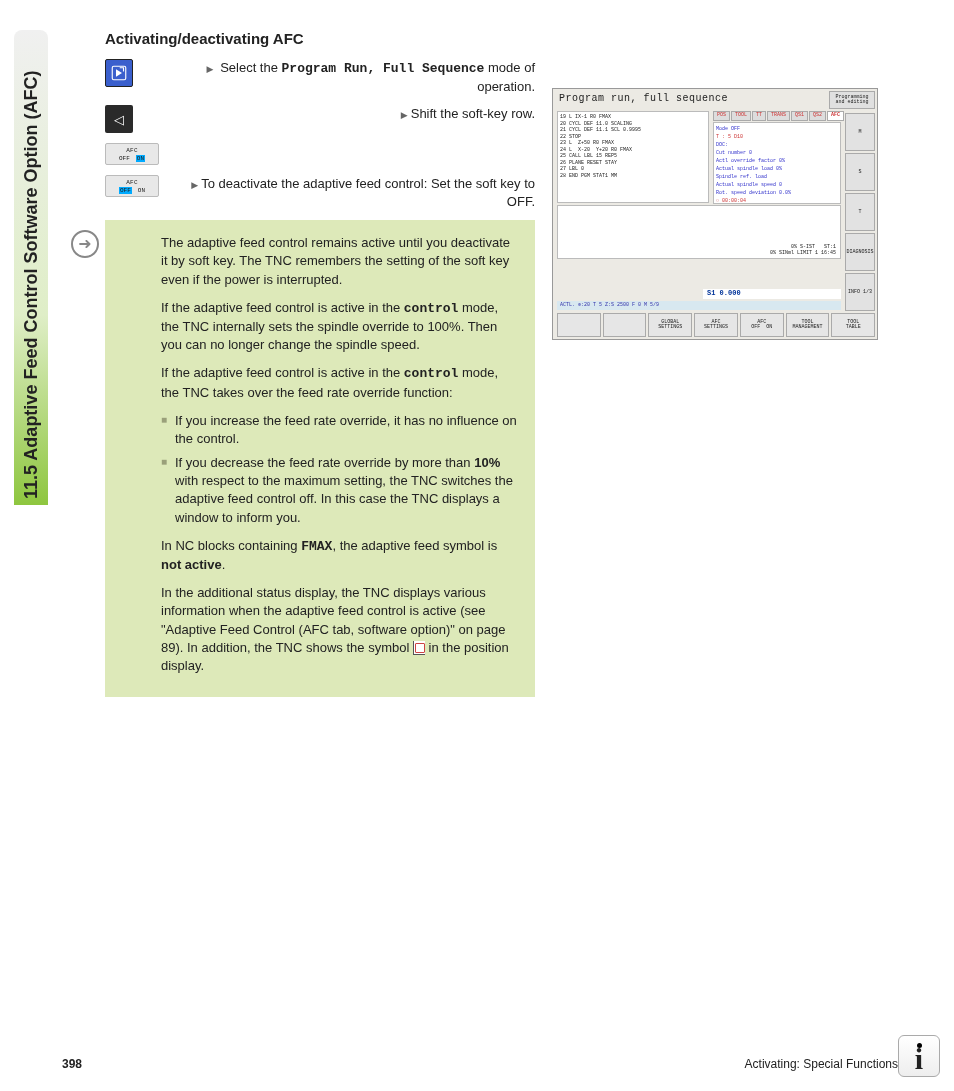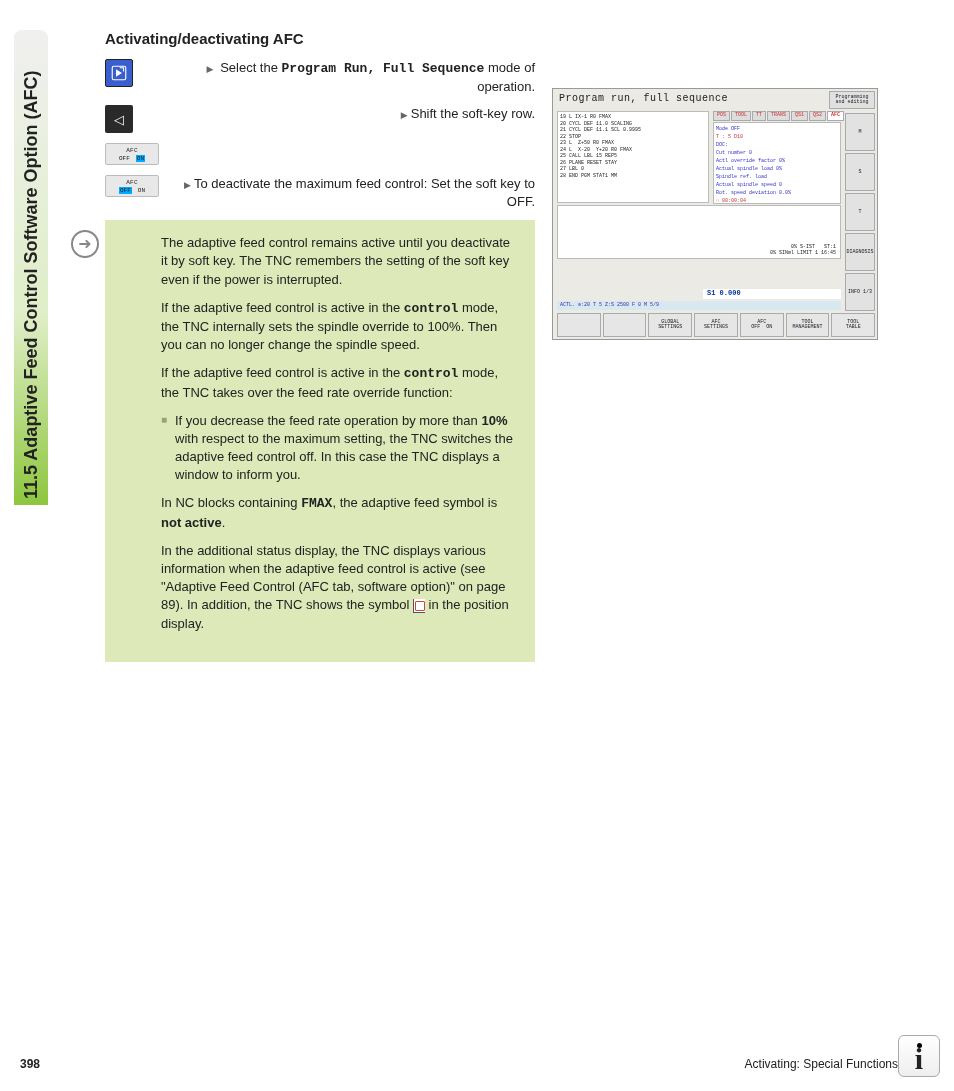--- a/index.html
+++ b/index.html
@@ -60,21 +60,21 @@
   .softkey {
     width:54px; height:22px; background:#e8e8e8; border:1px solid #bbb; border-radius:2px;
     display:flex; flex-direction:column; align-items:center; justify-content:center;
     font-size:6px; font-family:"Courier New",monospace; position:relative;
   }
   .softkey .label { font-size:6px; letter-spacing:0.3px; }
   .softkey .row2 { display:flex; gap:6px; font-size:6px; margin-top:1px; }
   .softkey .hl-off { background:#0af; padding:0 1px; }
   .softkey .hl-on  { background:#0af; padding:0 1px; }
   .note-box {
-    background:#dde9b9; padding:14px 16px 19px 56px; position:relative;
+    background:#dde9b9; padding:14px 16px 12px 56px; position:relative;
     margin-top:8px; line-height:1.4; font-size:13px;
   }
   .note-icon {
     position:absolute; left:-34px; top:10px; width:28px; height:28px;
     border:2px solid #888; border-radius:50%; display:flex;
     align-items:center; justify-content:center; background:#fff;
   }
   .note-icon::after { content:"➜"; color:#888; font-size:16px; }
   .note-box p { margin:0 0 10px 0; }
   .sq-bullet { list-style:none; padding-left:0; margin:6px 0 10px 0; font-size:13px; line-height:1.4;}
@@ -141,21 +141,21 @@
     line-height:1.1;
   }
   .scr-rightcol {
     position:absolute; right:2px; top:24px; width:30px; bottom:28px;
     display:flex; flex-direction:column; gap:2px;
   }
   .scr-rightcol .rbtn { flex:1; background:#e2e2e2; border:1px solid #aaa; font-size:5px;
     display:flex; align-items:center; justify-content:center; }
   
   .footer { position:absolute; left:20px; bottom:20px; right:56px; font-size:12px; display:flex; justify-content:space-between; }
-  .footer .pn { font-weight:bold; }
+  .footer .pn { font-weight:bold;margin-left:42px; }
   .info-badge {
     position:absolute; right:14px; bottom:14px; width:42px; height:42px; border:1px solid #aaa;
     border-radius:6px; display:flex; align-items:center; justify-content:center;
     font-family:"Times New Roman",serif; font-weight:bold; font-size:30px;
     background:linear-gradient(#fff,#eee);
   }
   .info-badge .dot { width:5px; height:5px; background:#000; border-radius:50%; position:absolute; top:7px; }
 </style>
 </head>
 <body>
@@ -203,35 +203,36 @@
   <div class="step-row">
     <div class="icon-col">
       <div class="softkey">
         <span class="label">AFC</span>
         <div class="row2">
             <span class="hl-off">OFF</span>
             <span>ON</span>
           </div>
       </div>
     </div>
-    <div class="text-col arrow-bullet">To deactivate the maximum feed control: Set the soft key to OFF.</div>
+    <div class="text-col arrow-bullet">To deactivate the adaptive feed control: Set the soft key to OFF.</div>
   </div>
 
   <div class="note-box">
     <div class="note-icon"></div>
     <p>The adaptive feed control remains active until you deactivate it by soft key. The TNC remembers the setting of the soft key even if the power is interrupted.</p>
     <p>
       <span>If the adaptive feed control is active in the </span><span class="mono">control</span><span> mode, the TNC internally sets the spindle override to 100%. Then you can no longer change the spindle speed.</span>
     </p>
     <p>
       <span>If the adaptive feed control is active in the </span><span class="mono">control</span><span> mode, the TNC takes over the feed rate override function:</span>
     </p>
     <ul class="sq-bullet">
+      <li>If you increase the feed rate override, it has no influence on the control.</li>
       <li>
-        <span>If you decrease the feed rate operation by more than </span><span class="bold">10%</span><span> with respect to the maximum setting, the TNC switches the adaptive feed control off. In this case the TNC displays a window to inform you.</span>
+        <span>If you decrease the feed rate override by more than </span><span class="bold">10%</span><span> with respect to the maximum setting, the TNC switches the adaptive feed control off. In this case the TNC displays a window to inform you.</span>
       </li>
     </ul>
     <p>
       <span>In NC blocks containing </span><span class="mono">FMAX</span><span>, the adaptive feed symbol is </span><span class="bold">not active</span><span>.</span>
     </p>
     <p>
       <span>In the additional status display, the TNC displays various information when the adaptive feed control is active (see "Adaptive Feed Control (AFC tab, software option)" on page 89). In addition, the TNC shows the symbol </span><span class="afc-symbol"></span><span> in the position display.</span>
     </p>
   </div>
 </div>

